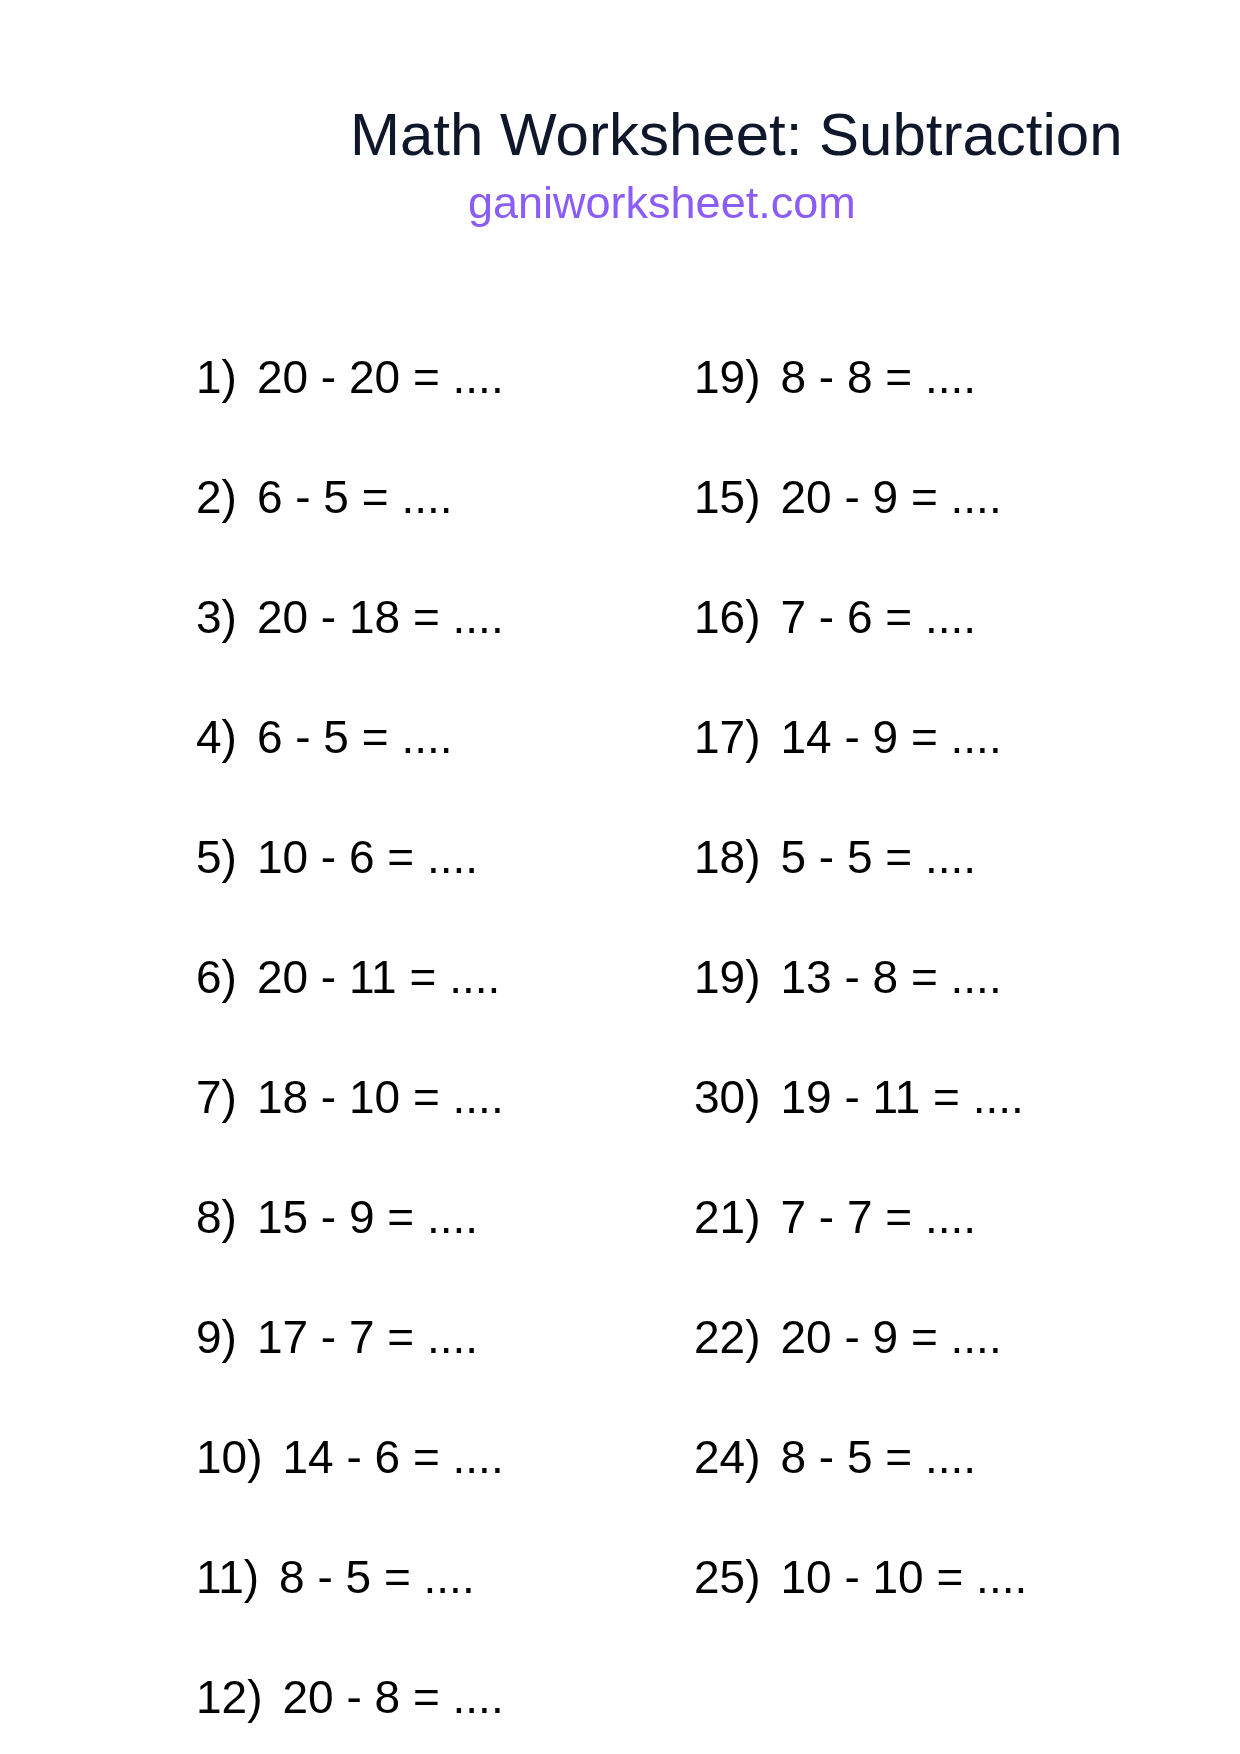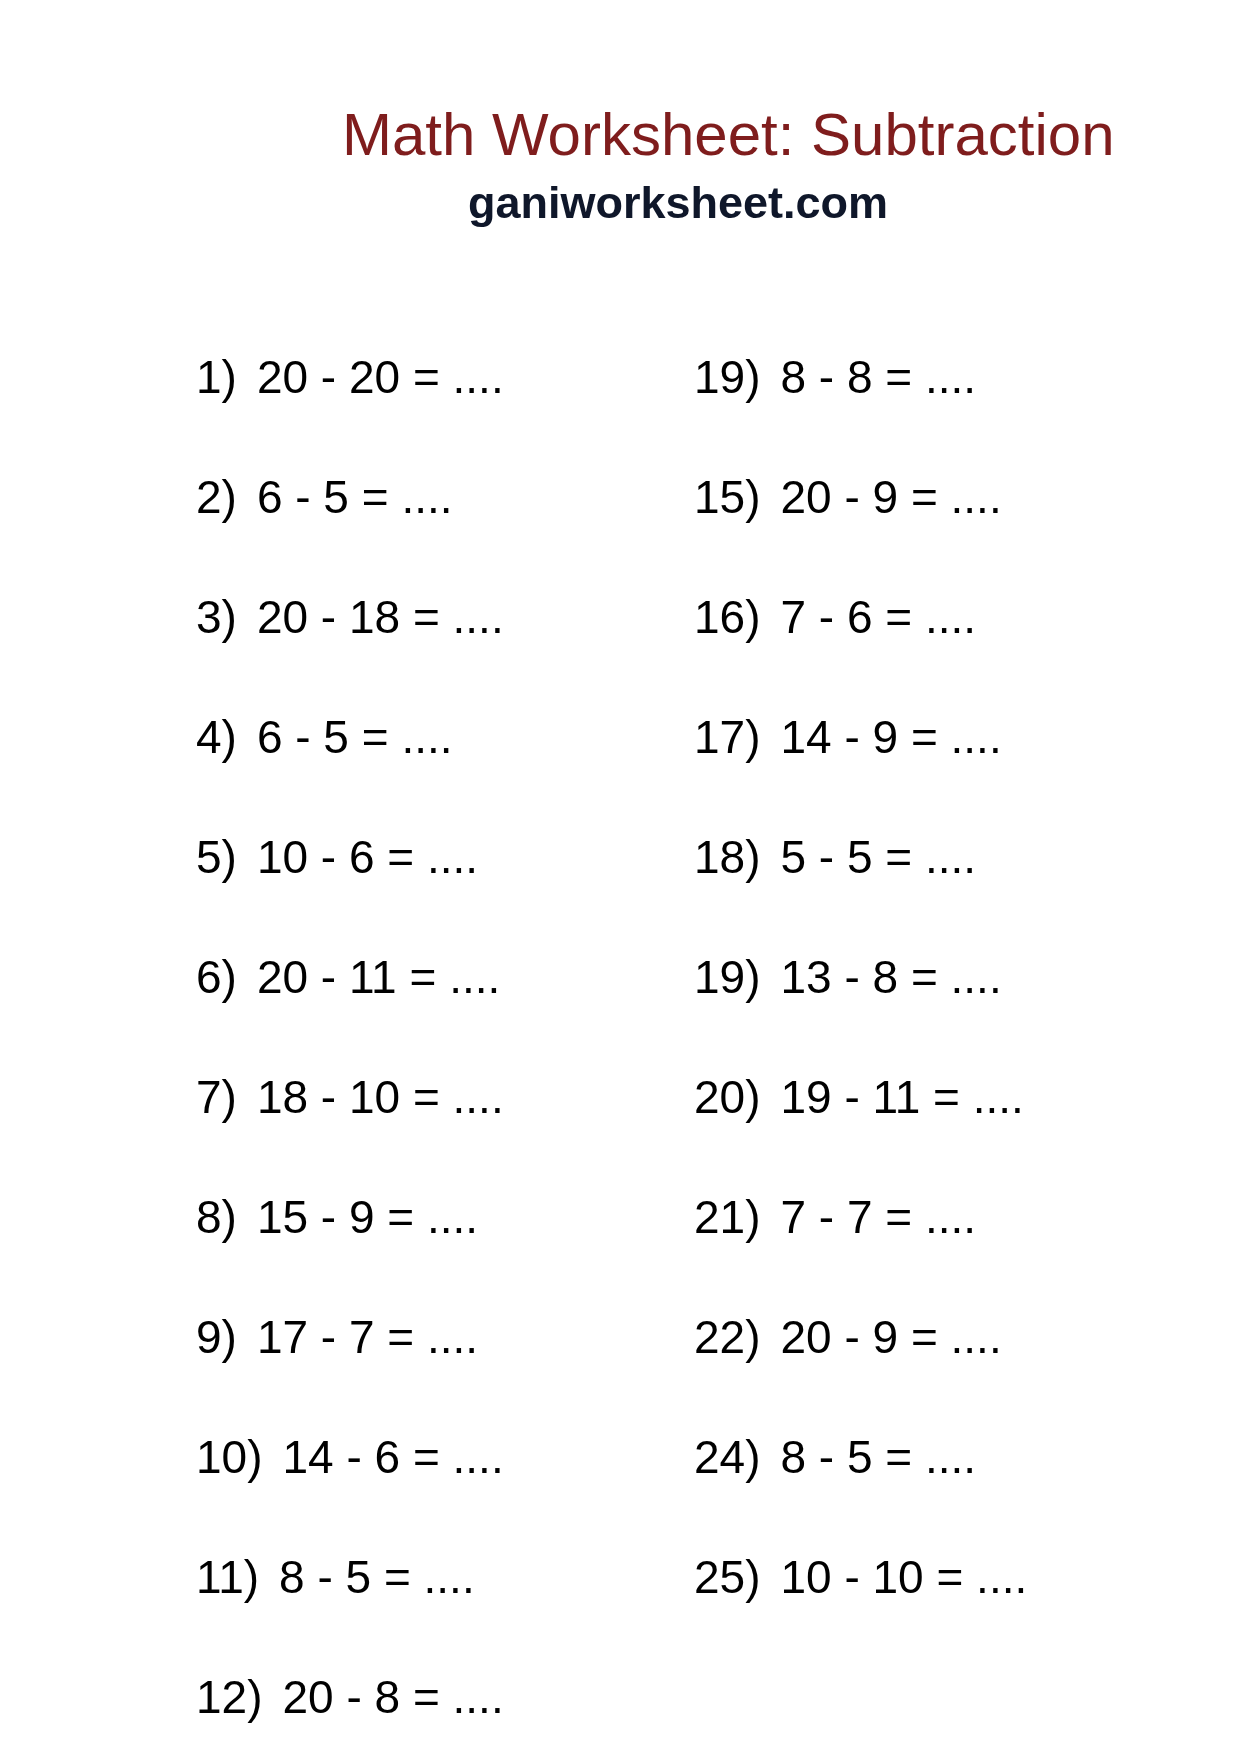--- a/index.html
+++ b/index.html
@@ -14,37 +14,37 @@
     overflow: hidden;
     position: relative;
   }
   .page {
     position: absolute;
     inset: 0;
     background: #ffffff;
   }
   .title {
     position: absolute;
-    left: 342px;
+    left: 350px;
     top: 105px;
     font-size: 60px;
     line-height: 1;
-    color: #7f1d1d;
+    color: #0f172a;
     white-space: nowrap;
     font-weight: 400;
   }
   .subtitle {
     position: absolute;
     left: 468px;
     top: 180px;
     font-size: 45px;
     line-height: 1;
-    color: #0f172a;
+    color: #8b5cf6;
     white-space: nowrap;
-    font-weight: 700;
+    font-weight: 400;
   }
   .problems-col {
     position: absolute;
     top: 354px;
     font-size: 46px;
     color: #000000;
   }
   .col-left  { left: 196px; }
   .col-right { left: 694px; }
   .problem-row {
@@ -83,19 +83,19 @@
       <div class="problem-row"><span class="p-label">12)</span><span class="p-expr">20 - 8 = ....</span></div>
     </section>
 
   <section class="problems-col col-right">
       <div class="problem-row"><span class="p-label">19)</span><span class="p-expr">8 - 8 = ....</span></div>
       <div class="problem-row"><span class="p-label">15)</span><span class="p-expr">20 - 9 = ....</span></div>
       <div class="problem-row"><span class="p-label">16)</span><span class="p-expr">7 - 6 = ....</span></div>
       <div class="problem-row"><span class="p-label">17)</span><span class="p-expr">14 - 9 = ....</span></div>
       <div class="problem-row"><span class="p-label">18)</span><span class="p-expr">5 - 5 = ....</span></div>
       <div class="problem-row"><span class="p-label">19)</span><span class="p-expr">13 - 8 = ....</span></div>
-      <div class="problem-row"><span class="p-label">20)</span><span class="p-expr">19 - 11 = ....</span></div>
+      <div class="problem-row"><span class="p-label">30)</span><span class="p-expr">19 - 11 = ....</span></div>
       <div class="problem-row"><span class="p-label">21)</span><span class="p-expr">7 - 7 = ....</span></div>
       <div class="problem-row"><span class="p-label">22)</span><span class="p-expr">20 - 9 = ....</span></div>
       <div class="problem-row"><span class="p-label">24)</span><span class="p-expr">8 - 5 = ....</span></div>
       <div class="problem-row"><span class="p-label">25)</span><span class="p-expr">10 - 10 = ....</span></div>
     </section>
 </main>
 
 </body></html>

